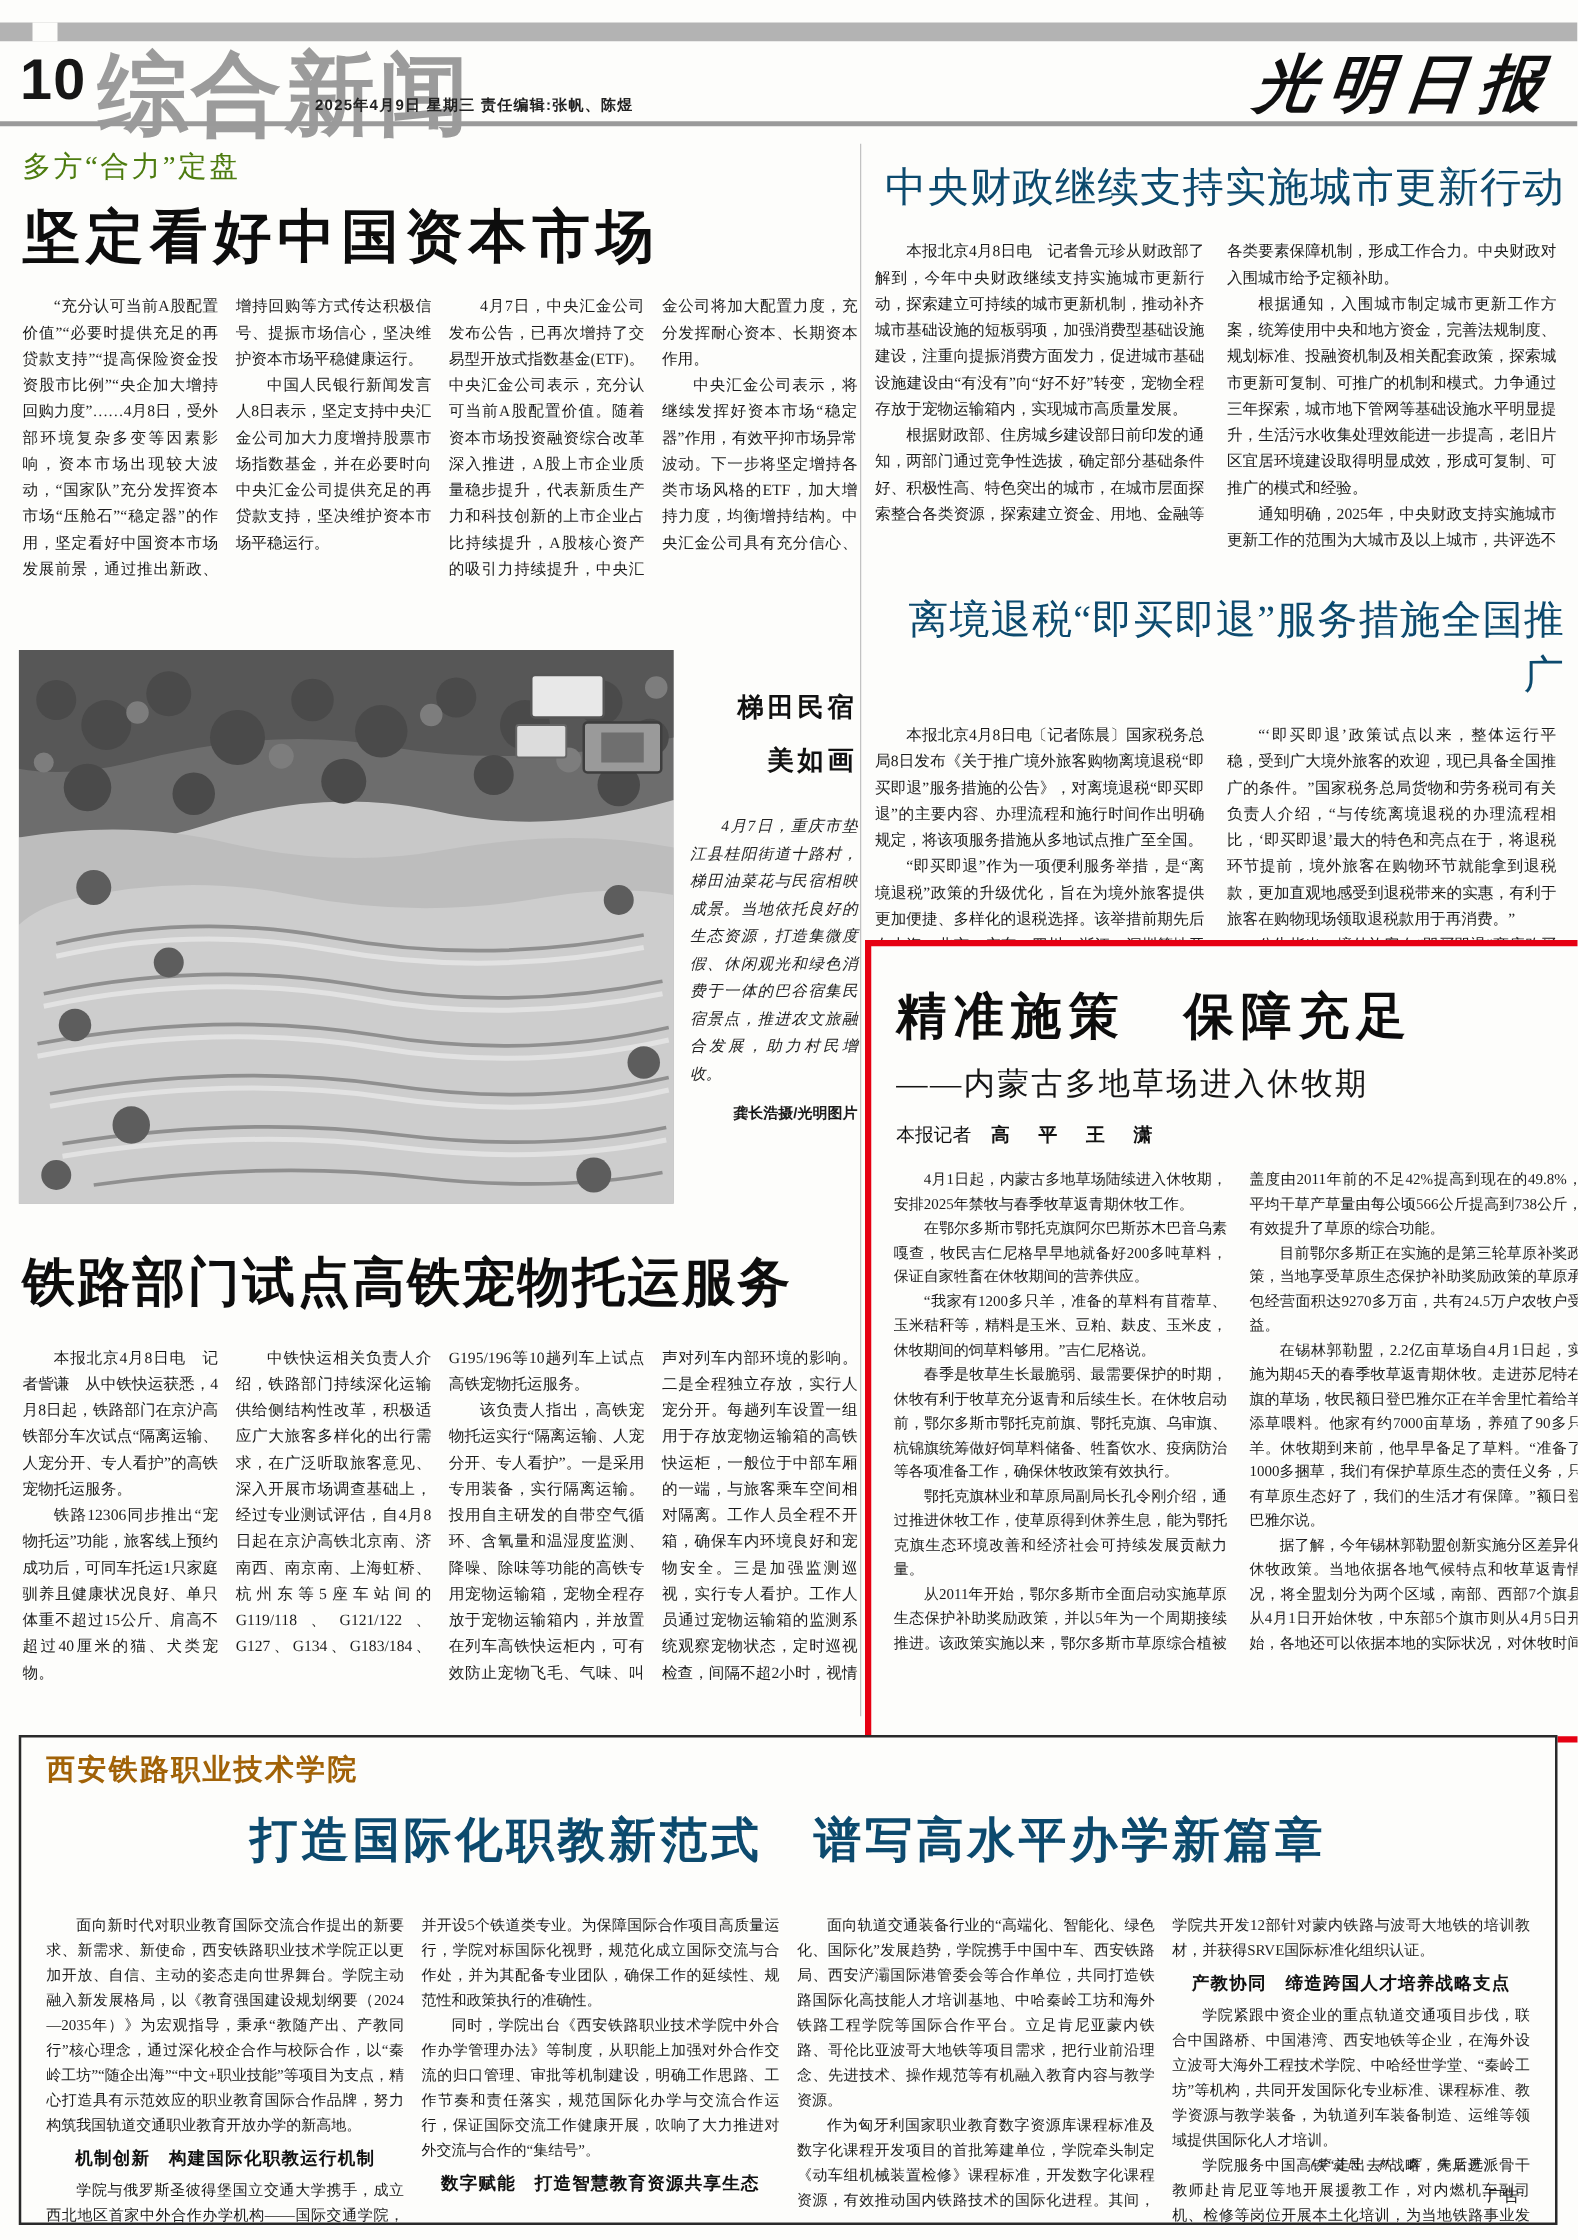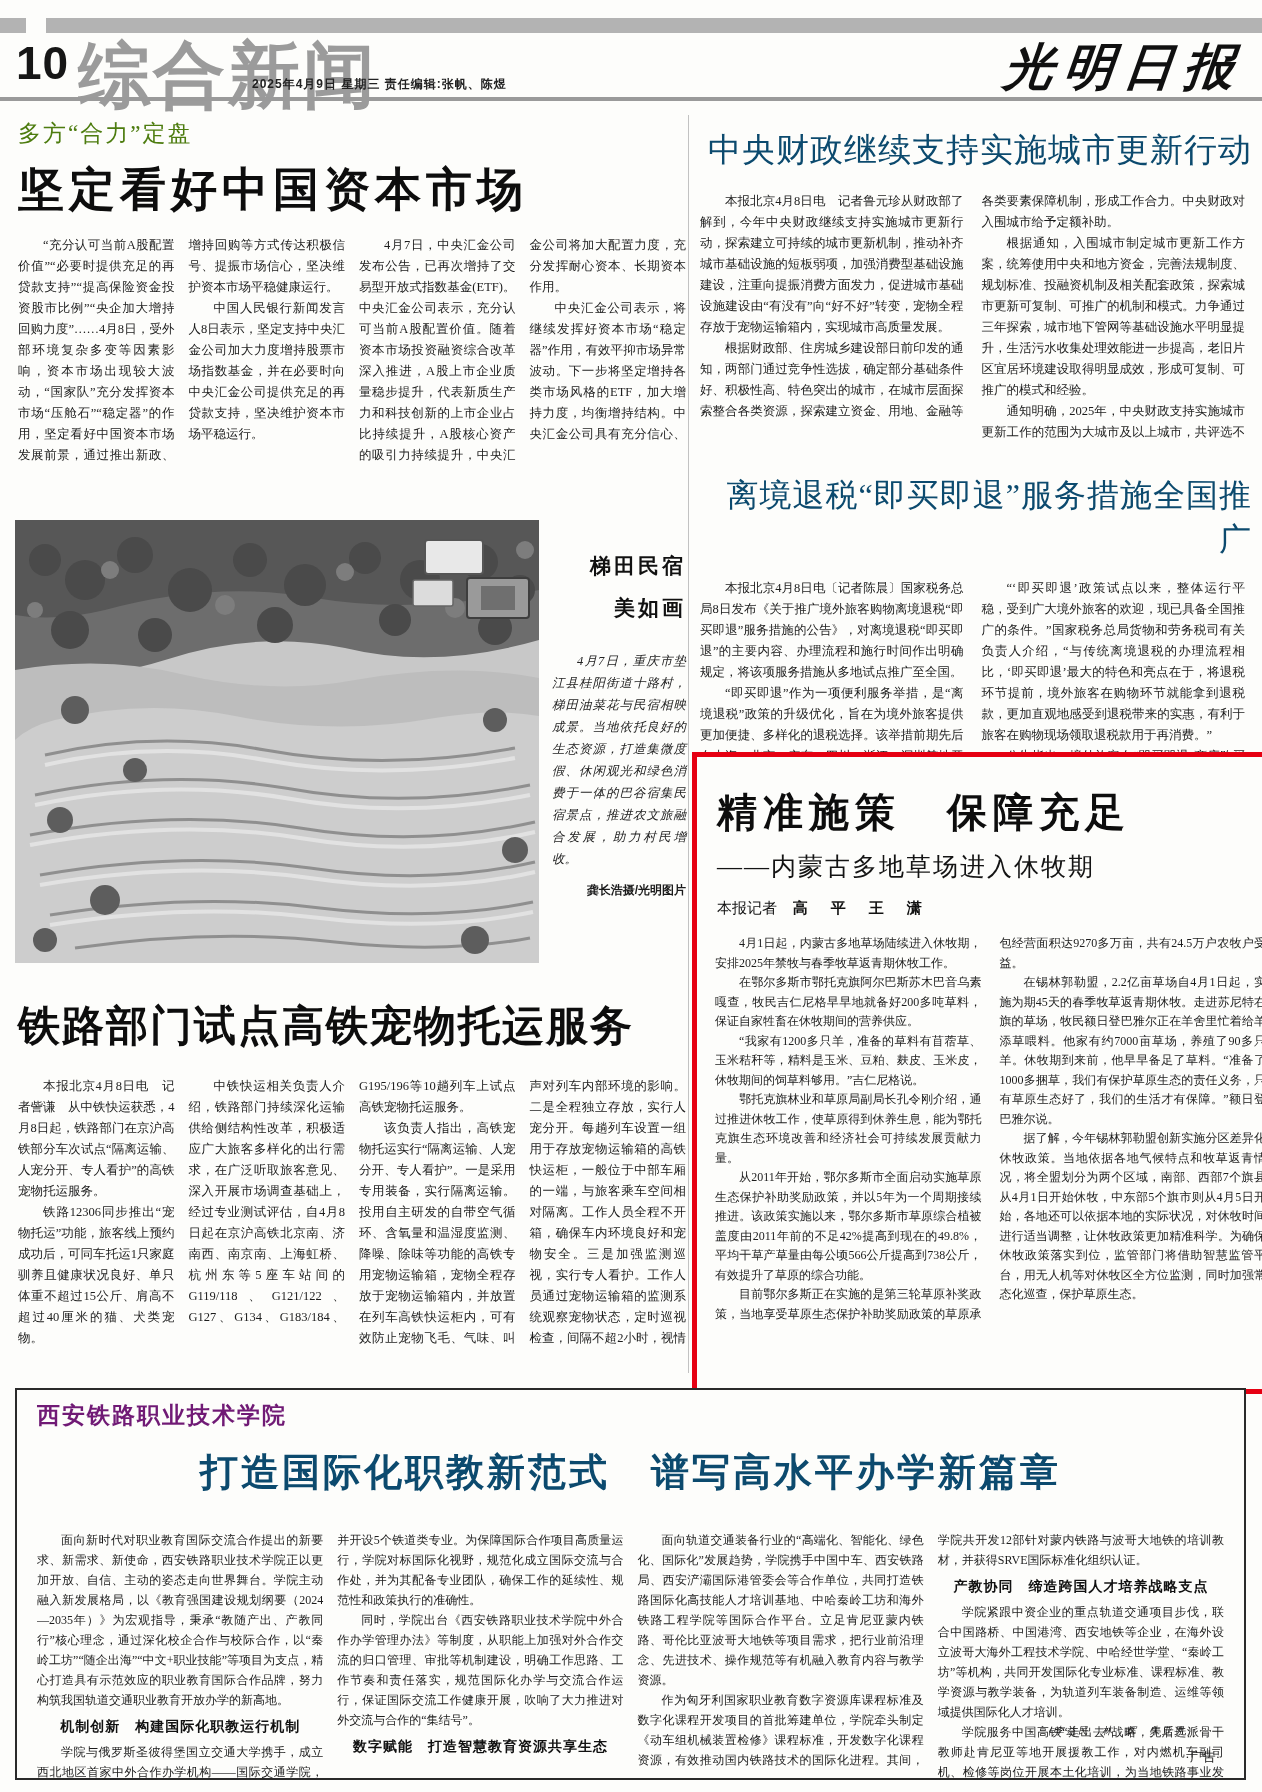--- a/index.html
+++ b/index.html
@@ -42,21 +42,21 @@
   .cap-text p{margin:0;text-indent:2em;}
   .cap-credit{font-size:12px;font-weight:bold;text-align:right;margin-top:12px;
     font-family:"Liberation Sans","DejaVu Sans",sans-serif;}
   
   .red-box{left:692px;top:752px;width:551px;height:608px;border:5px solid #e60012;background:#fdfdfb;padding:14px 18px 10px 18px;box-sizing:content-box;}
   .red-box .headline-l{margin:14px 0 0 2px;letter-spacing:6px;}
   .red-sub{font-size:25px;color:#141414;margin:10px 0 0 2px;letter-spacing:2px;}
   .red-byline{margin:16px 0 0 2px;}
   
   .ad-box{left:15px;top:1388px;width:1231px;height:392px;border:2px solid #2a2a2a;background:#fdfdfb;box-sizing:border-box;padding:10px 20px;}
-  .ad-kicker{font-size:23px;font-weight:bold;letter-spacing:2px;color:#701a75;font-family:"Liberation Sans","DejaVu Sans",sans-serif;}
+  .ad-kicker{font-size:23px;font-weight:bold;letter-spacing:2px;color:#a16207;font-family:"Liberation Sans","DejaVu Sans",sans-serif;}
   .ad-headline{font-size:38px;font-weight:bold;letter-spacing:3px;text-align:center;color:#0c4a6e;margin-top:16px;}
   .ad-body{margin-top:20px;height:252px;font-size:12px;line-height:20px;}
   .ad-sign{position:absolute;right:46px;bottom:40px;font-size:10px;font-style:italic;letter-spacing:2px;}
   .ad-label{position:absolute;right:24px;bottom:12px;font-size:13px;color:#222;}
 </style>
 </head>
 <body>
 
 <div class="abs topband"></div>
 <div class="abs topband-notch"></div>
@@ -190,20 +190,21 @@
   <h2 class="headline-l">精准施策　保障充足</h2>
   <div class="red-sub">——内蒙古多地草场进入休牧期</div>
   <div class="byline red-byline">
     <span>本报记者</span>
     <b style="margin-left:12px;">高　平　王　潇</b>
   </div>
   <div class="art-body cols-2" style="margin-top:16px;height:408px;font-size:12px;line-height:19.5px;">
       <p>4月1日起，内蒙古多地草场陆续进入休牧期，安排2025年禁牧与春季牧草返青期休牧工作。</p>
       <p>在鄂尔多斯市鄂托克旗阿尔巴斯苏木巴音乌素嘎查，牧民吉仁尼格早早地就备好200多吨草料，保证自家牲畜在休牧期间的营养供应。</p>
       <p>“我家有1200多只羊，准备的草料有苜蓿草、玉米秸秆等，精料是玉米、豆粕、麸皮、玉米皮，休牧期间的饲草料够用。”吉仁尼格说。</p>
+      <p>春季是牧草生长最脆弱、最需要保护的时期，休牧有利于牧草充分返青和后续生长。在休牧启动前，鄂尔多斯市鄂托克前旗、鄂托克旗、乌审旗、杭锦旗统筹做好饲草料储备、牲畜饮水、疫病防治等各项准备工作，确保休牧政策有效执行。</p>
       <p>鄂托克旗林业和草原局副局长孔令刚介绍，通过推进休牧工作，使草原得到休养生息，能为鄂托克旗生态环境改善和经济社会可持续发展贡献力量。</p>
       <p>从2011年开始，鄂尔多斯市全面启动实施草原生态保护补助奖励政策，并以5年为一个周期接续推进。该政策实施以来，鄂尔多斯市草原综合植被盖度由2011年前的不足42%提高到现在的49.8%，平均干草产草量由每公顷566公斤提高到738公斤，有效提升了草原的综合功能。</p>
       <p>目前鄂尔多斯正在实施的是第三轮草原补奖政策，当地享受草原生态保护补助奖励政策的草原承包经营面积达9270多万亩，共有24.5万户农牧户受益。</p>
       <p>在锡林郭勒盟，2.2亿亩草场自4月1日起，实施为期45天的春季牧草返青期休牧。走进苏尼特右旗的草场，牧民额日登巴雅尔正在羊舍里忙着给羊添草喂料。他家有约7000亩草场，养殖了90多只羊。休牧期到来前，他早早备足了草料。“准备了1000多捆草，我们有保护草原生态的责任义务，只有草原生态好了，我们的生活才有保障。”额日登巴雅尔说。</p>
       <p>据了解，今年锡林郭勒盟创新实施分区差异化休牧政策。当地依据各地气候特点和牧草返青情况，将全盟划分为两个区域，南部、西部7个旗县从4月1日开始休牧，中东部5个旗市则从4月5日开始，各地还可以依据本地的实际状况，对休牧时间进行适当调整，让休牧政策更加精准科学。为确保休牧政策落实到位，监管部门将借助智慧监管平台，用无人机等对休牧区全方位监测，同时加强常态化巡查，保护草原生态。</p>
     </div>
 </div>
 
 <div class="abs ad-box">
   <div class="ad-kicker">西安铁路职业技术学院</div>

